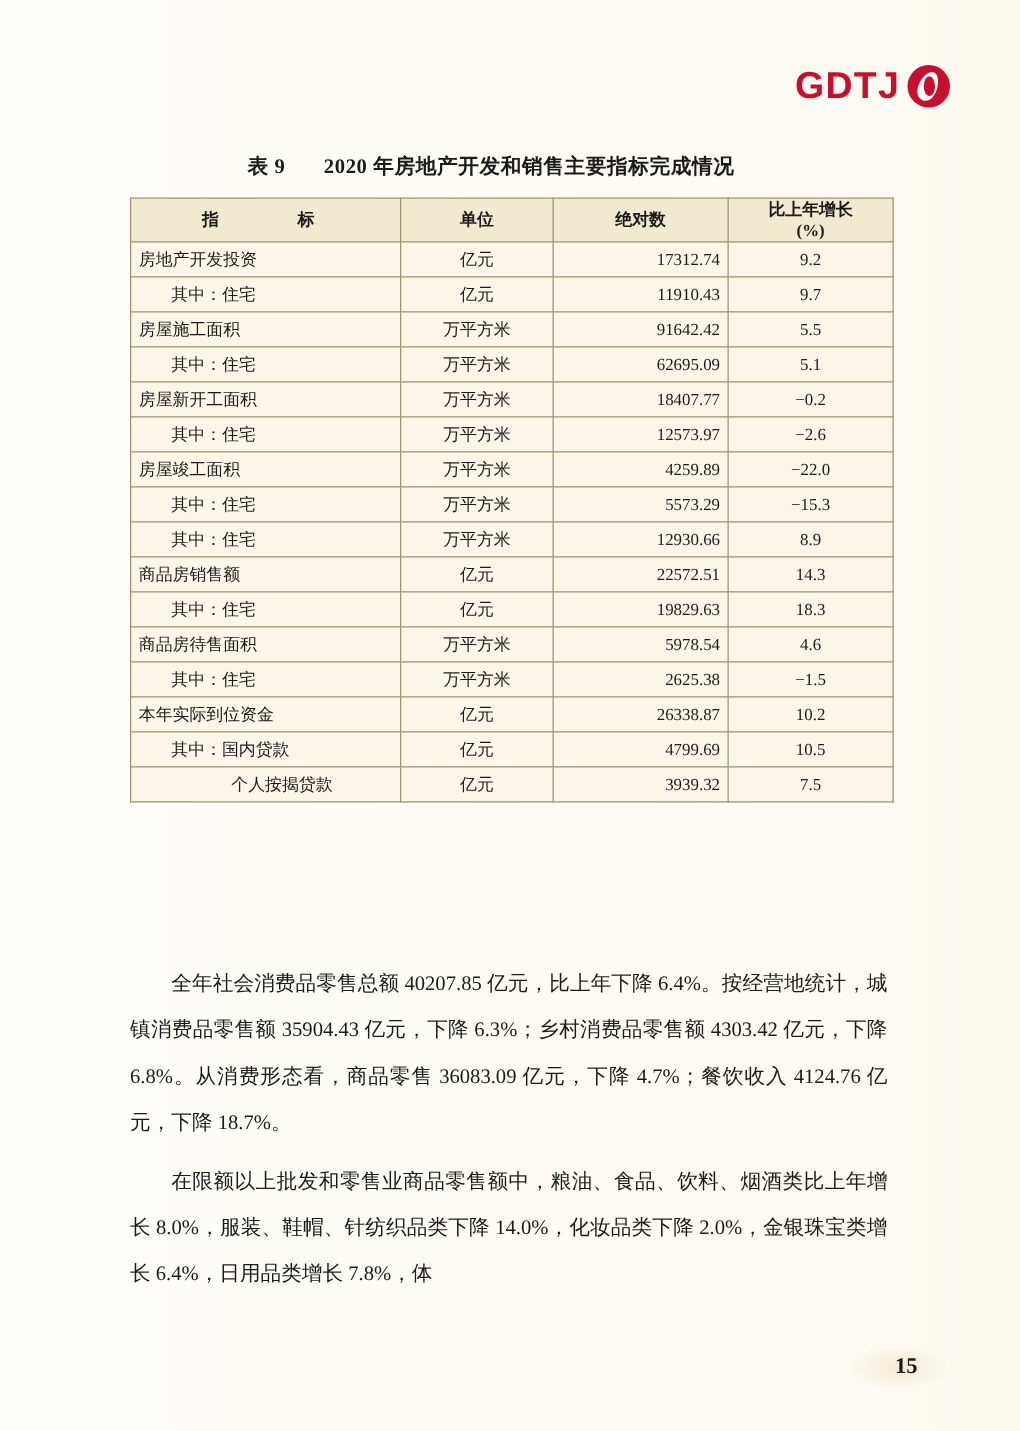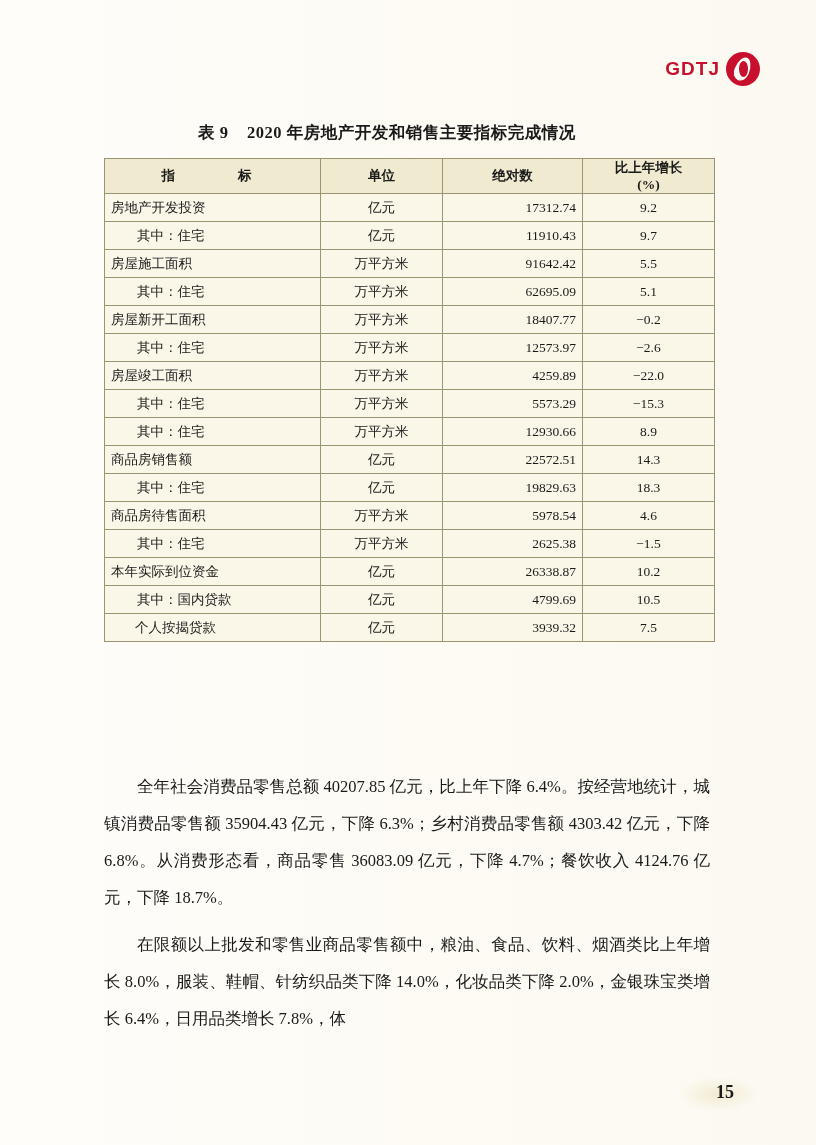--- a/index.html
+++ b/index.html
@@ -26,21 +26,21 @@
     position: absolute;
     top: 52px;
     right: 56px;
     display: flex;
     align-items: center;
     gap: 6px;
   }
   .logo-text {
     font-family: "Liberation Sans", sans-serif;
     font-weight: bold;
-    font-size: 19px;
+    font-size: 30px;
     letter-spacing: 1px;
     color: #c8102e;
   }
   .logo-mark {
     width: 34px;
     height: 34px;
     border-radius: 50%;
     background: #c8102e;
     position: relative;
   }
@@ -70,21 +70,21 @@
   
   .table-caption {
     position: absolute;
     top: 122px;
     left: 198px;
     font-size: 16.5px;
     font-weight: bold;
     letter-spacing: 0.5px;
   }
   .table-caption .cap-num {
-    margin-right: 14px;
+    margin-right: 26px;
   }
 
   
   .data-table-wrap {
     position: absolute;
     top: 158px;
     left: 104px;
     width: 610px;
   }
   table.data-table {
@@ -110,21 +110,21 @@
   thead .head-indicator {
     letter-spacing: 12px;
     text-indent: 12px;
   }
   .col-1 { width: 216px; }
   .col-2 { width: 122px; }
   .col-3 { width: 140px; }
   .col-4 { width: 132px; }
   td.c-label { text-align: left; padding-left: 12px; }
   td.c-label.indent { padding-left: 32px; }
-  td.c-label.indent2 { padding-left: 30px; }
+  td.c-label.indent2 { padding-left: 80px; }
   td.c-unit { text-align: center; }
   td.c-val { text-align: right; font-family: "Liberation Serif", serif; }
   td.c-growth { text-align: center; }
 
   
   .section-heading {
     position: absolute;
     top: 708px;
     left: 0;
     width: 816px;

